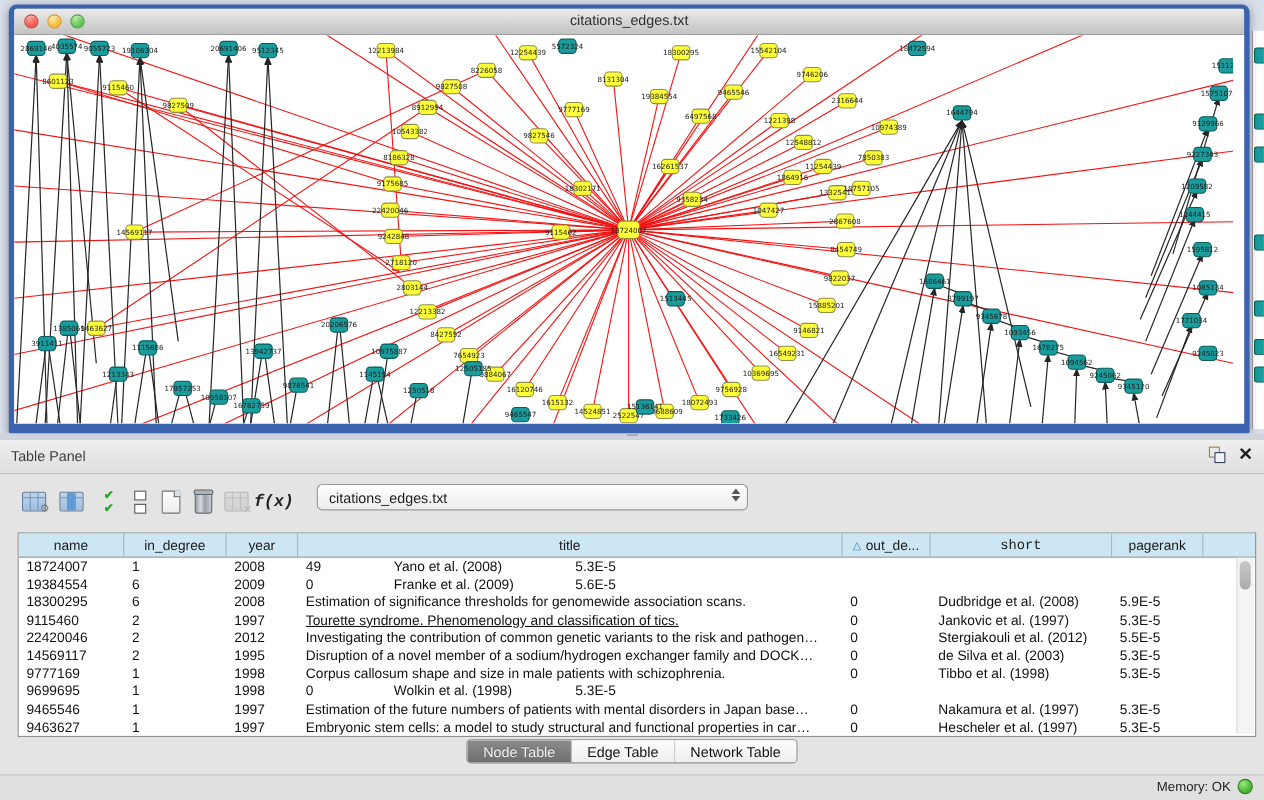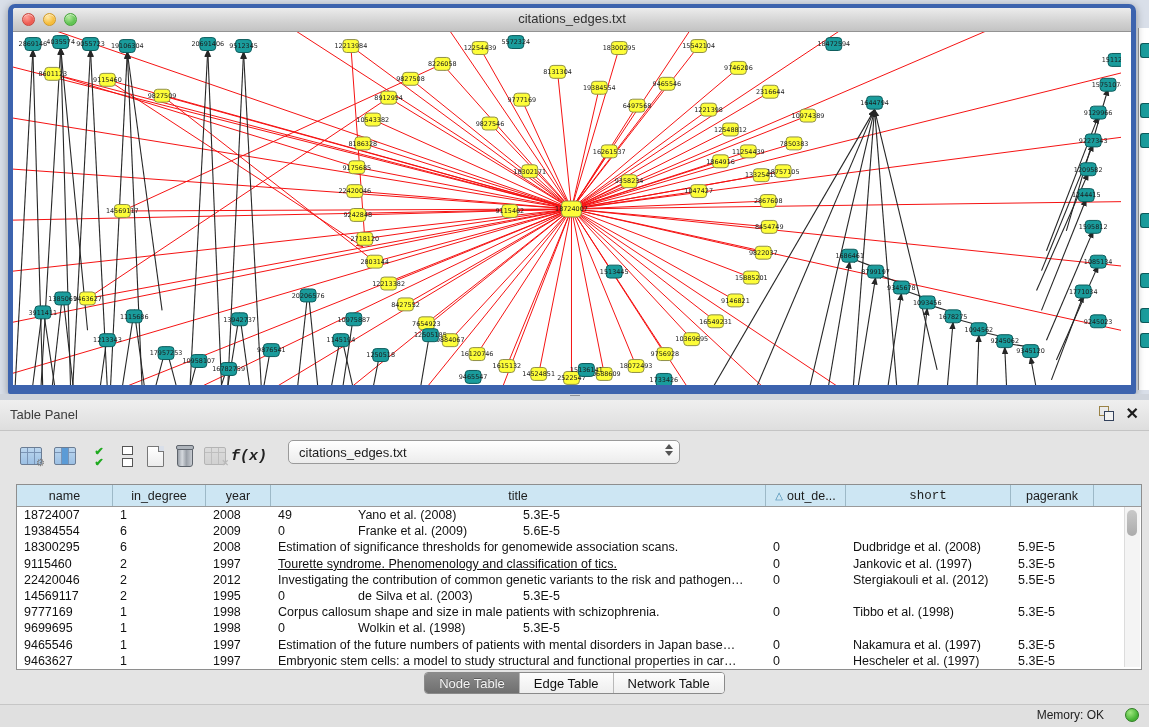--- a/index.html
+++ b/index.html
@@ -66,21 +66,21 @@
   .vthumb{position:absolute;left:2px;top:3px;width:10px;height:26px;background:linear-gradient(#c9c9c9,#ababab);border-radius:6px;}
 
   .tabs{position:absolute;left:0;top:272px;width:100%;display:flex;justify-content:center;}
   .seg{display:flex;height:20px;border:1px solid #8a8a8a;border-radius:4px;overflow:hidden;background:#fff;font-size:13px;}
   .seg-item{padding:0 14px;display:flex;align-items:center;background:linear-gradient(#fdfdfd,#eeeeee);color:#111;border-right:1px solid #b9b9b9;}
   .seg-item:last-child{border-right:none;}
   .seg-item.sel{background:linear-gradient(#8b8b8b,#6f6f6f);color:#f3f3f3;text-shadow:0 -1px 0 rgba(0,0,0,.3);}
 
   
   .statusbar{position:absolute;left:0;bottom:0;width:100%;height:22px;background:#e0e0e0;border-top:1px solid #c6c6c6;}
-  .memory{position:absolute;right:10px;top:3px;display:flex;align-items:center;gap:21px;font-size:12px;color:#222;}
+  .memory{position:absolute;right:10px;top:3px;display:flex;align-items:center;gap:6px;font-size:12px;color:#222;}
   .memdot{width:14px;height:14px;border-radius:50%;background:radial-gradient(circle at 35% 30%,#9fe77f,#46b335 65%);border:1px solid #2e7d23;box-sizing:border-box;}
 
   
   .mini-table{width:20px;height:16px;border:1px solid #6b7d94;background:
      linear-gradient(#bcd6ee,#9cc0e4);position:relative;border-radius:2px;}
   .mini-table:before{content:"";position:absolute;left:0;top:4px;right:0;border-top:1px solid #7a94b5;}
   .mini-table:after{content:"";position:absolute;top:0;bottom:0;left:6px;width:6px;border-left:1px solid #7a94b5;border-right:1px solid #7a94b5;}
   .gear{position:absolute;right:-4px;bottom:-4px;font-size:10px;color:#7e7e7e;}
   .colsel{position:absolute;top:0;bottom:0;left:6px;width:7px;background:#5b9bd6;}
   .checks{display:flex;flex-direction:column;gap:1px;font-size:11px;color:#1faa1f;font-weight:bold;line-height:10px;}
@@ -628,20 +628,21 @@
             <div class="td" style="width: 65px;">2012</div>
             <div class="td" style="width: 495px;">Investigating the contribution of common genetic variants to the risk and pathogen…</div>
             <div class="td" style="width: 80px;">0</div>
             <div class="td" style="width: 165px;">Stergiakouli et al. (2012)</div>
             <div class="td" style="width: 83px;">5.5E-5</div>
           </div>
           <div class="tr">
             <div class="td" style="width: 96px;">14569117</div>
             <div class="td" style="width: 93px;">2</div>
             <div class="td" style="width: 65px;">1995</div>
+            <div class="td" style="width: 495px;">Disruption of a novel member of a sodium/hydrogen exchanger family and DOCK…</div>
             <div class="td" style="width: 80px;">0</div>
             <div class="td" style="width: 165px;">de Silva et al. (2003)</div>
             <div class="td" style="width: 83px;">5.3E-5</div>
           </div>
           <div class="tr">
             <div class="td" style="width: 96px;">9777169</div>
             <div class="td" style="width: 93px;">1</div>
             <div class="td" style="width: 65px;">1998</div>
             <div class="td" style="width: 495px;">Corpus callosum shape and size in male patients with schizophrenia.</div>
             <div class="td" style="width: 80px;">0</div>

